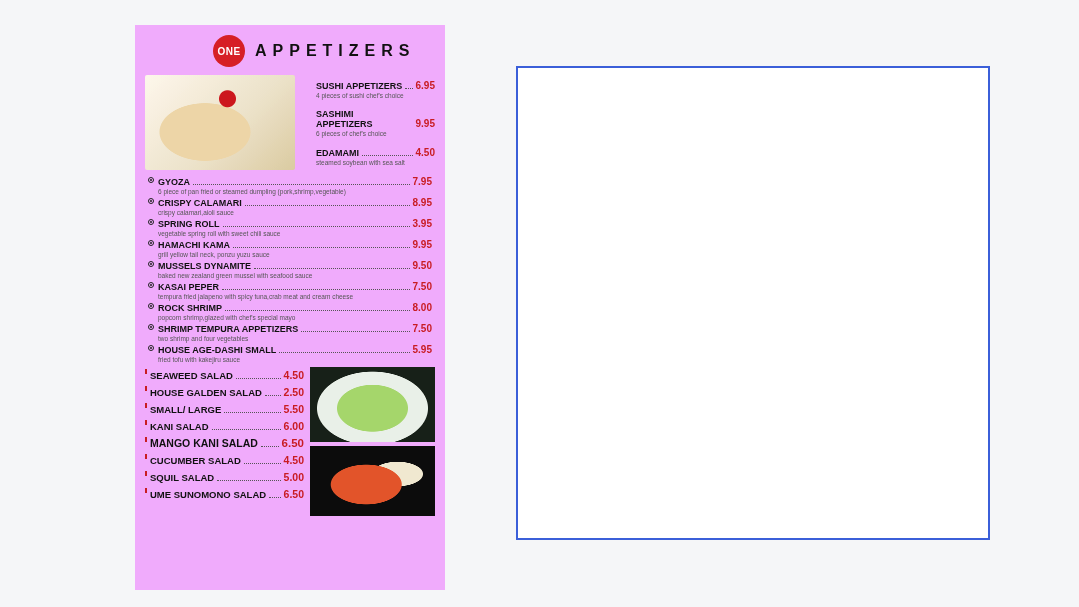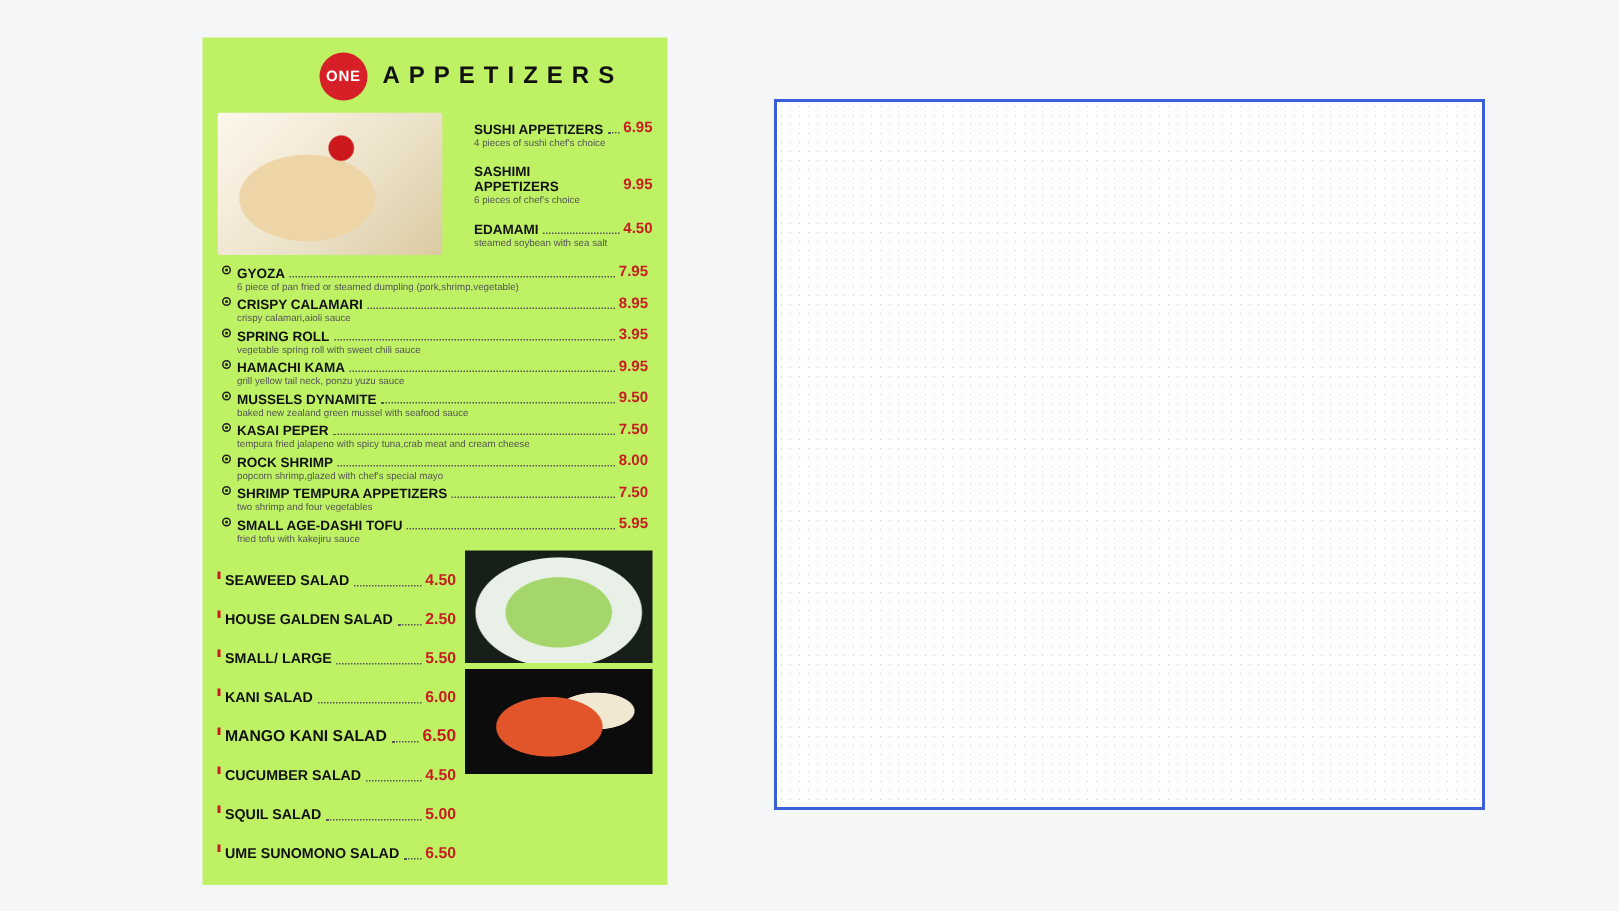--- a/index.html
+++ b/index.html
@@ -11,21 +11,21 @@
     font-family: Arial, Helvetica, sans-serif;
     position: relative;
     overflow: hidden;
   }
   .menu-card {
     position: absolute;
     left: 135px;
     top: 25px;
     width: 310px;
     height: 565px;
-    background: #bef264;
+    background: #f0abfc;
   }
   .section-badge {
     display: flex;
     align-items: center;
     gap: 10px;
     margin: 10px 0 8px 78px;
   }
   .circle {
     width: 32px;
     height: 32px;
@@ -123,21 +123,21 @@
   .salad-block {
     display: flex;
     gap: 6px;
     padding: 4px 10px 0 10px;
   }
   .salad-list {
     flex: 1;
   }
   .salad-list .row {
     padding-left: 5px;
-    margin: 14px 0 5px 0;
+    margin: 2px 0 5px 0;
     text-align: center;
   }
   .salad-list .tick {
     position: absolute;
     left: 0;
     top: 0;
     bottom: 7px;
     width: 2px;
     background: #c81c22;
   }
@@ -289,21 +289,21 @@
         <div class="row-line">
           <span class="name">SHRIMP TEMPURA APPETIZERS</span>
           <span class="dots"></span>
           <span class="price">7.50</span>
         </div>
         <div class="desc">two shrimp and four vegetables</div>
       </div>
     <div class="row">
         <span class="bullet"></span>
         <div class="row-line">
-          <span class="name">SMALL AGE-DASHI TOFU</span>
+          <span class="name">HOUSE AGE-DASHI SMALL</span>
           <span class="dots"></span>
           <span class="price">5.95</span>
         </div>
         <div class="desc">fried tofu with kakejiru sauce</div>
       </div>
   </div>
 
 
   <div class="salad-block">
     <div class="salad-list">

